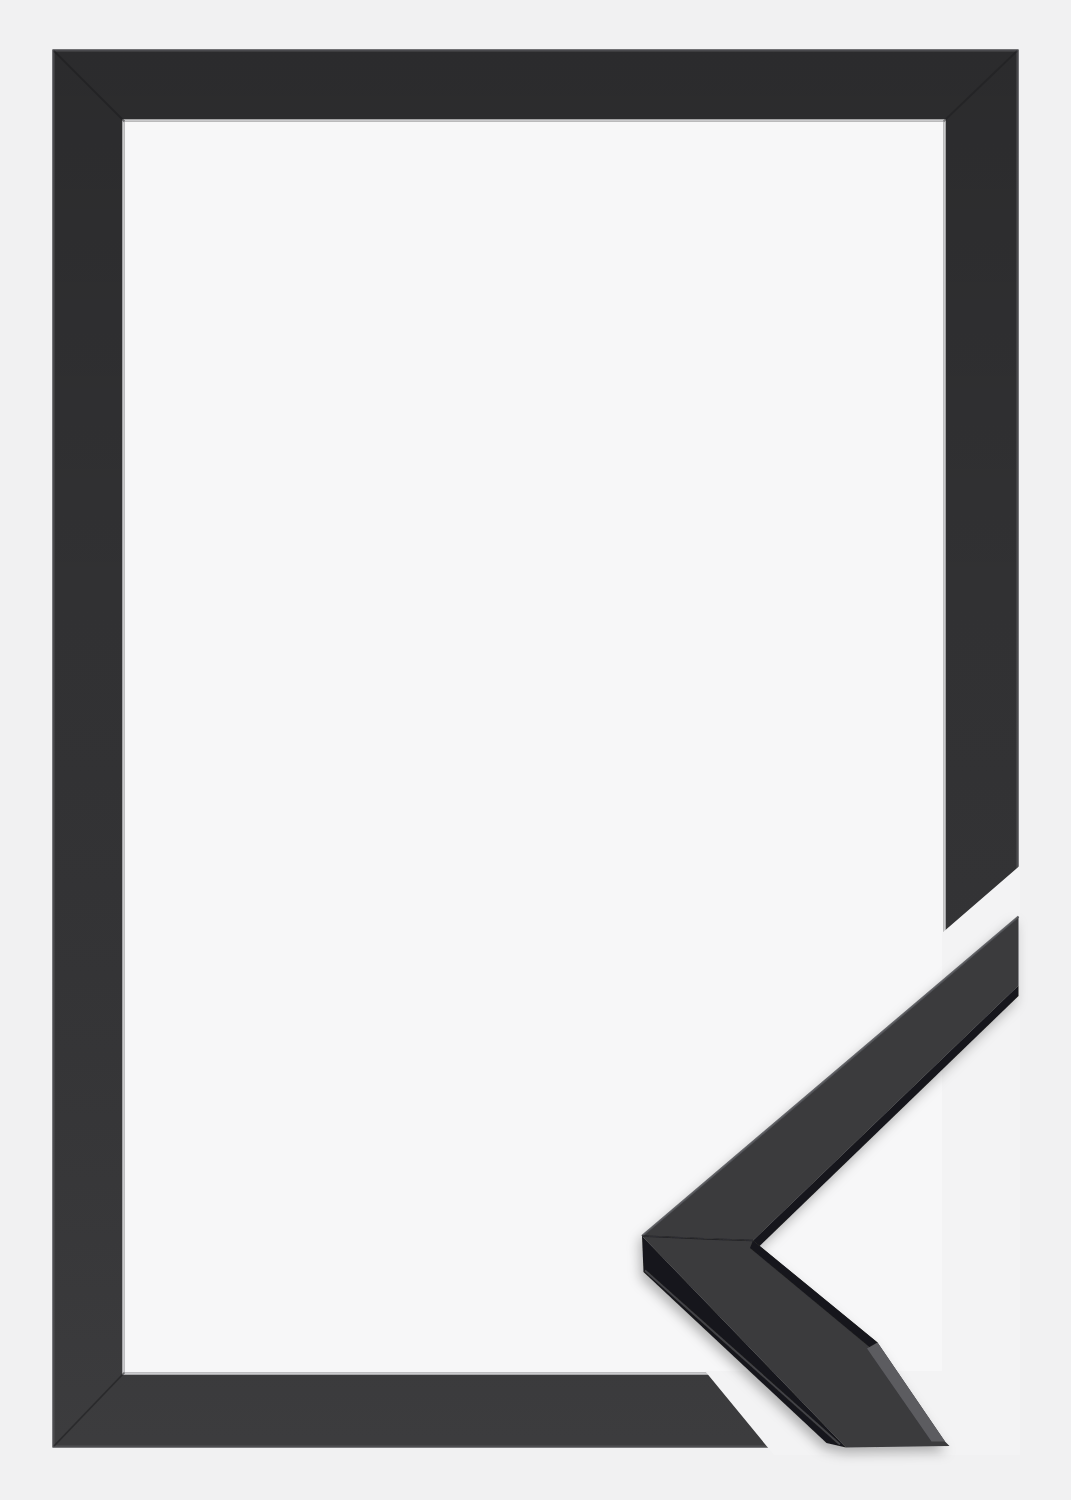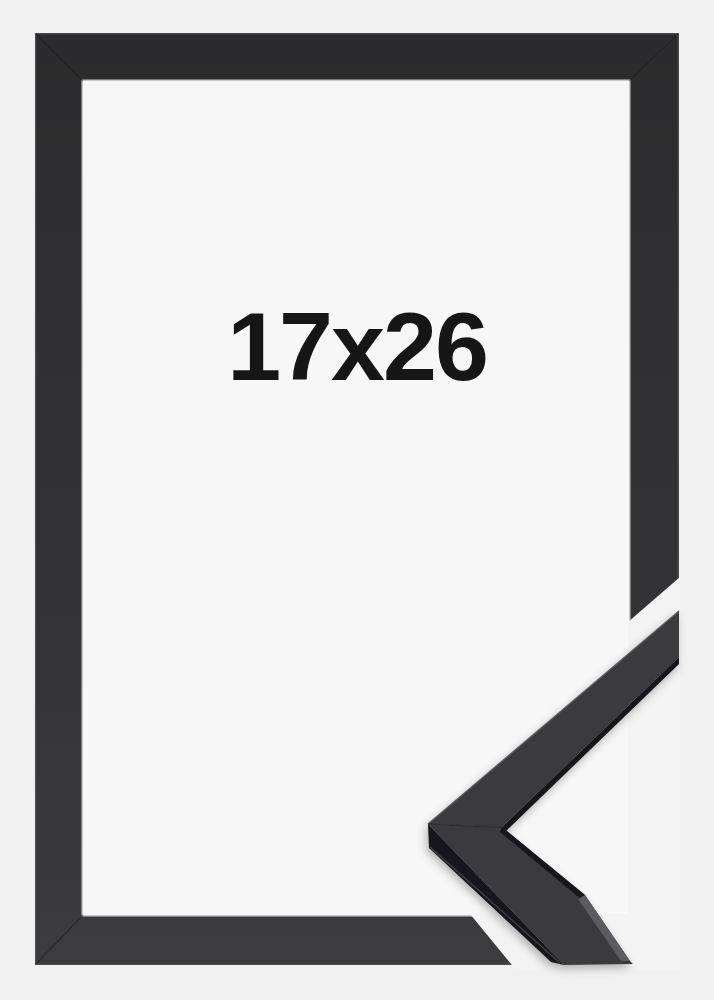--- a/index.html
+++ b/index.html
@@ -82,14 +82,13 @@
       <polygon points="585,895 630,961 621,961 578,899" fill="#5c5c60"></polygon>
 
       <polygon points="428,824 429,848 551,962 564,965" fill="#19191b"></polygon>
 
       <line x1="430" y1="847" x2="560" y2="963" stroke="#4e4e52" stroke-width="1.2" opacity="0.8"></line>
 
       <polyline points="428,824 472,826 502,827" fill="none" stroke="#141416" stroke-width="1" opacity="0.6"></polyline>
     </g>
   </svg>
 
-  <div class="size-label">17x26</div>
 </div>
 
 </body></html>

